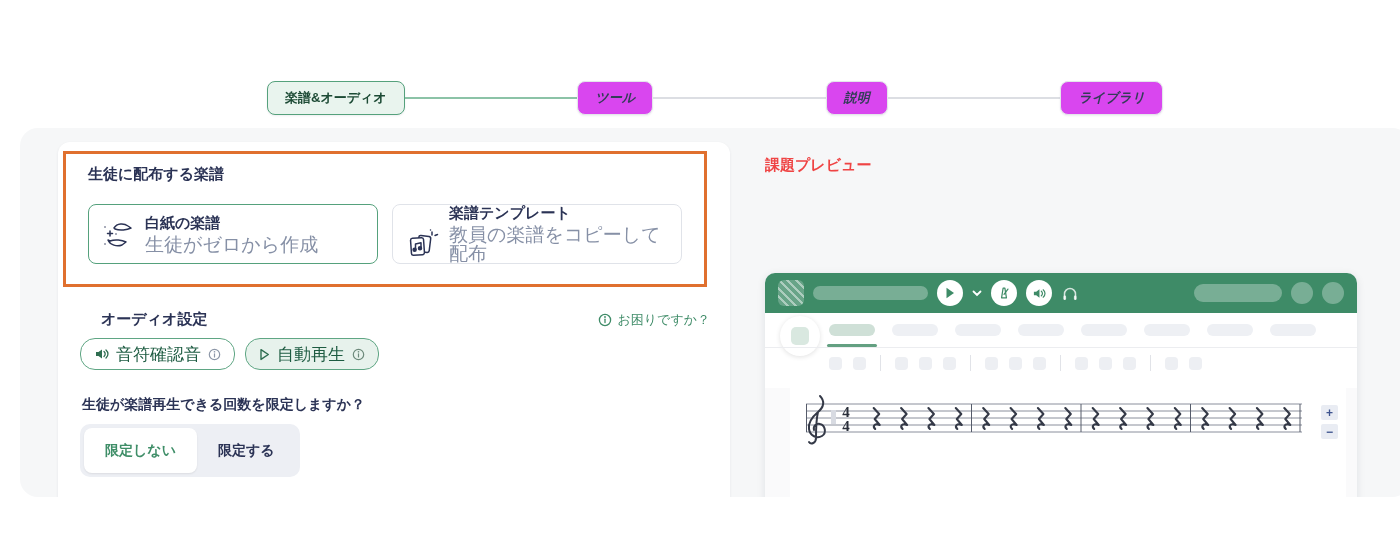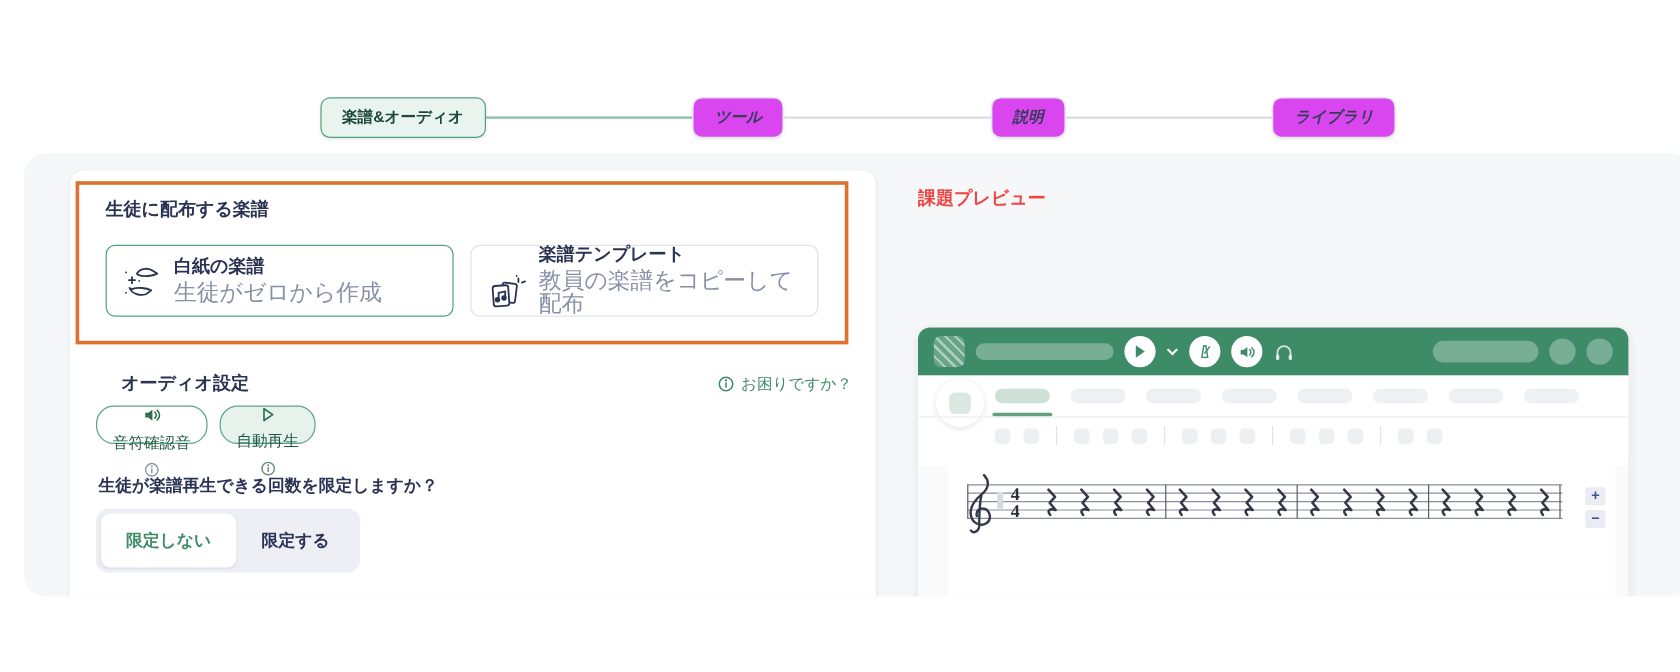--- a/index.html
+++ b/index.html
@@ -33,21 +33,21 @@
   .option-card.unselected{border:1px solid #e0e3e9;align-items:flex-end;}
   .option-title{font-size:15px;font-weight:bold;color:#2b3355;line-height:1;}
   .option-sub{font-size:19px;color:#8690a6;margin-top:5px;line-height:1;}
 
   .audio-row{position:absolute;left:24px;right:20px;top:168px;display:flex;
              justify-content:space-between;align-items:center;margin-left:19px;}
   .help-link{color:#3e8b67;font-size:13px;display:flex;gap:5px;align-items:center;cursor:pointer;justify-content:center;}
 
   .pills{position:absolute;left:22px;top:196px;display:flex;gap:10px;}
   .pill{height:30px;border-radius:15px;display:flex;align-items:center;gap:7px;padding:0 13px;
-        font-size:13px;color:#1d5b41;border:1px solid #5fa684;background:#fff;cursor:pointer;flex-direction:column;}
+        font-size:17px;color:#1d5b41;border:1px solid #5fa684;background:#fff;cursor:pointer;}
   .pill.active{background:#e7f2ec;}
   .pill .play-glyph{display:flex;}
 
   .question{position:absolute;left:24px;top:254px;font-size:14px;font-weight:bold;color:#2b3355;}
   .segmented{position:absolute;left:22px;top:282px;background:#edeff4;border-radius:10px;
              padding:4px;display:inline-flex;}
   .segment{padding:0 21px;height:45px;display:flex;align-items:center;border-radius:8px;
            font-size:14px;font-weight:bold;cursor:pointer;}
   .segment.selected{background:#fff;color:#3f8e68;box-shadow:0 1px 2px rgba(0,0,0,0.08);}
   .segment.unselected{color:#2b3355;}

